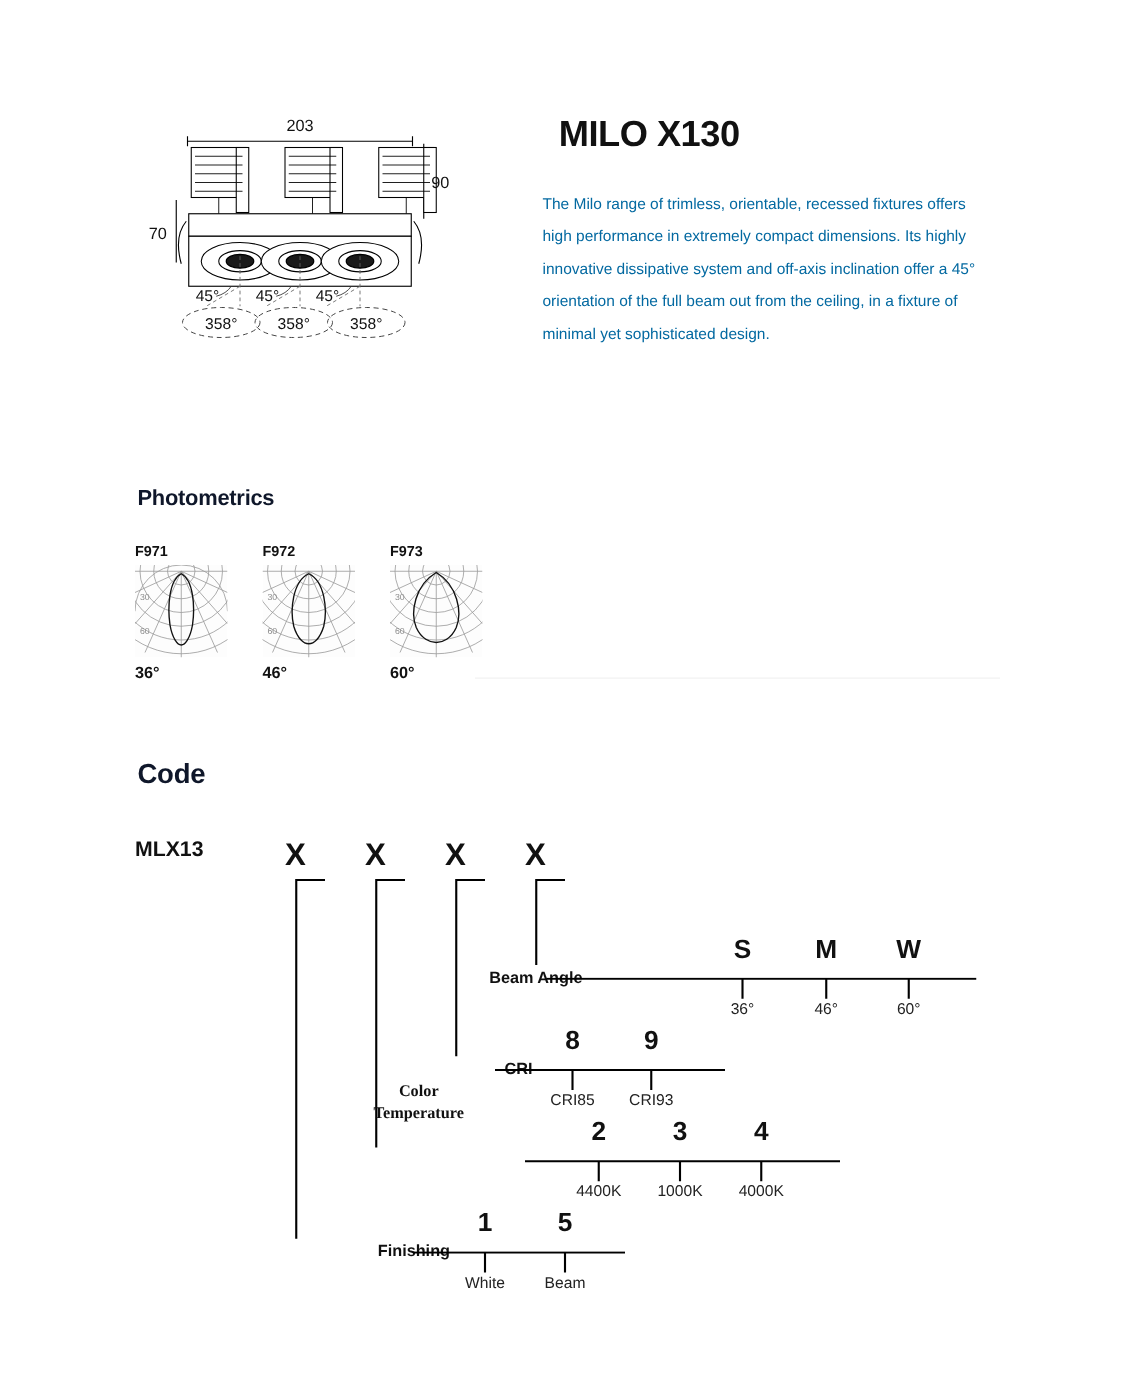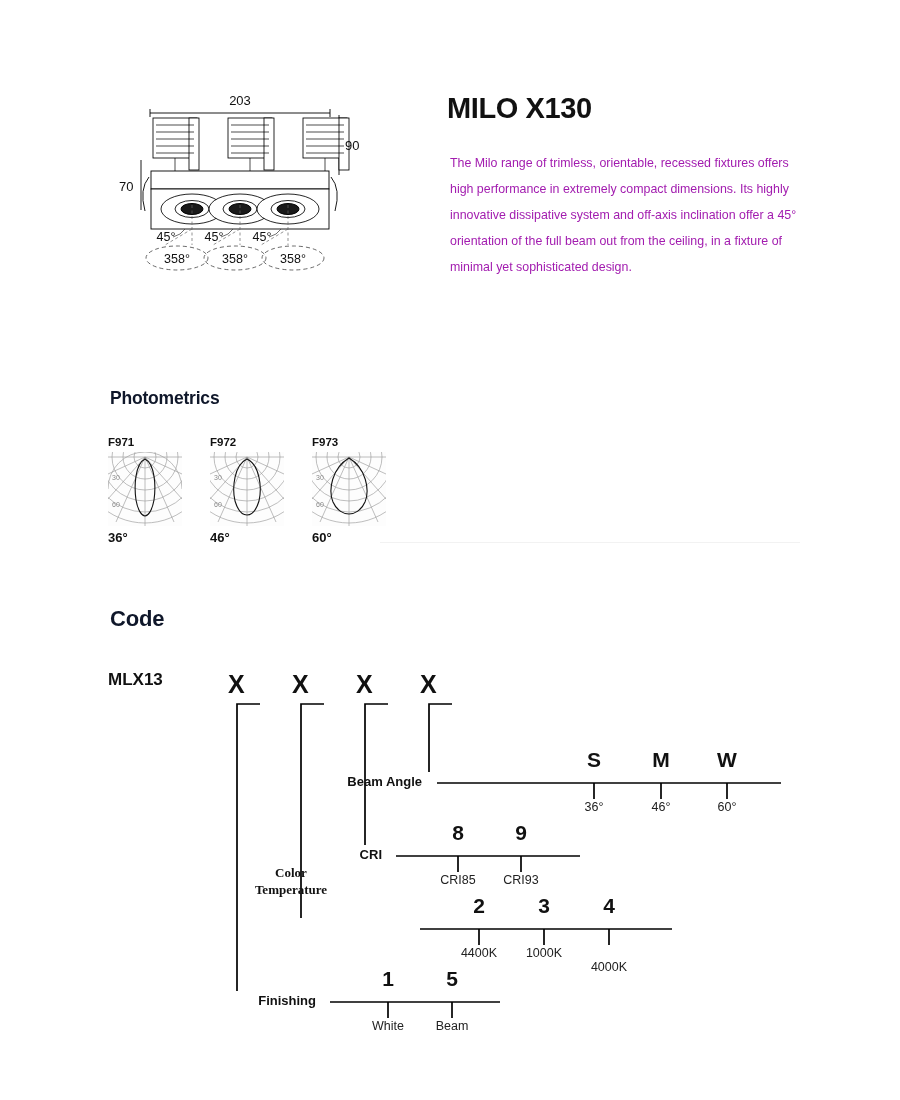--- a/index.html
+++ b/index.html
@@ -20,26 +20,26 @@
   
   #product-title {
     left: 447px;
     top: 92px;
     font-size: 29px;
     font-weight: bold;
     letter-spacing: -0.4px;
     color: #111111;
   }
   #product-description {
-    left: 450px;
+    left: 434px;
     top: 150px;
     width: 350px;
     font-size: 12.4px;
     line-height: 26px;
-    color: #a21caf;
+    color: #0369a1;
   }
 
   
   .section-heading {
     font-weight: bold;
     color: #0f172a;
   }
   #photometrics-heading {
     left: 110px;
     top: 388px;
@@ -93,20 +93,21 @@
     font-weight: bold;
     color: #111111;
   }
 
   .legend-title {
     font-size: 13px;
     font-weight: bold;
     color: #111111;
     line-height: 17px;
     text-align: right;
+    padding-left: 44px;
   }
   .opt-code {
     font-size: 21px;
     font-weight: bold;
     color: #111111;
     text-align: center;
   }
   .opt-label {
     font-size: 12.5px;
     color: #222222;
@@ -388,21 +389,21 @@
     <line x1="59" y1="1" x2="59" y2="17" stroke="#000" stroke-width="1.7"></line>
     <line x1="124" y1="1" x2="124" y2="17" stroke="#000" stroke-width="1.7"></line>
     <line x1="189" y1="1" x2="189" y2="17" stroke="#000" stroke-width="1.7"></line>
   </svg>
 </div>
 <div class="abs opt-code" style="left:449px; top:894px; width:60px;">2</div>
 <div class="abs opt-code" style="left:514px; top:894px; width:60px;">3</div>
 <div class="abs opt-code" style="left:579px; top:894px; width:60px;">4</div>
 <div class="abs opt-label" style="left:444px; top:946px; width:70px;">4400K</div>
 <div class="abs opt-label" style="left:509px; top:946px; width:70px;">1000K</div>
-<div class="abs opt-label" style="left:574px; top:946px; width:70px;margin-top:14px;">4000K</div>
+<div class="abs opt-label" style="left:574px; top:946px; width:70px;">4000K</div>
 
 <div class="abs legend-title" style="left:196px; top:992px; width:120px;">Finishing</div>
 <div class="abs" style="left:330px; top:1001px;">
   <svg width="180" height="34" viewBox="0 0 180 34">
     <line x1="0" y1="1" x2="170" y2="1" stroke="#000" stroke-width="1.7"></line>
     <line x1="58" y1="1" x2="58" y2="17" stroke="#000" stroke-width="1.7"></line>
     <line x1="122" y1="1" x2="122" y2="17" stroke="#000" stroke-width="1.7"></line>
   </svg>
 </div>
 <div class="abs opt-code" style="left:358px; top:967px; width:60px;">1</div>

